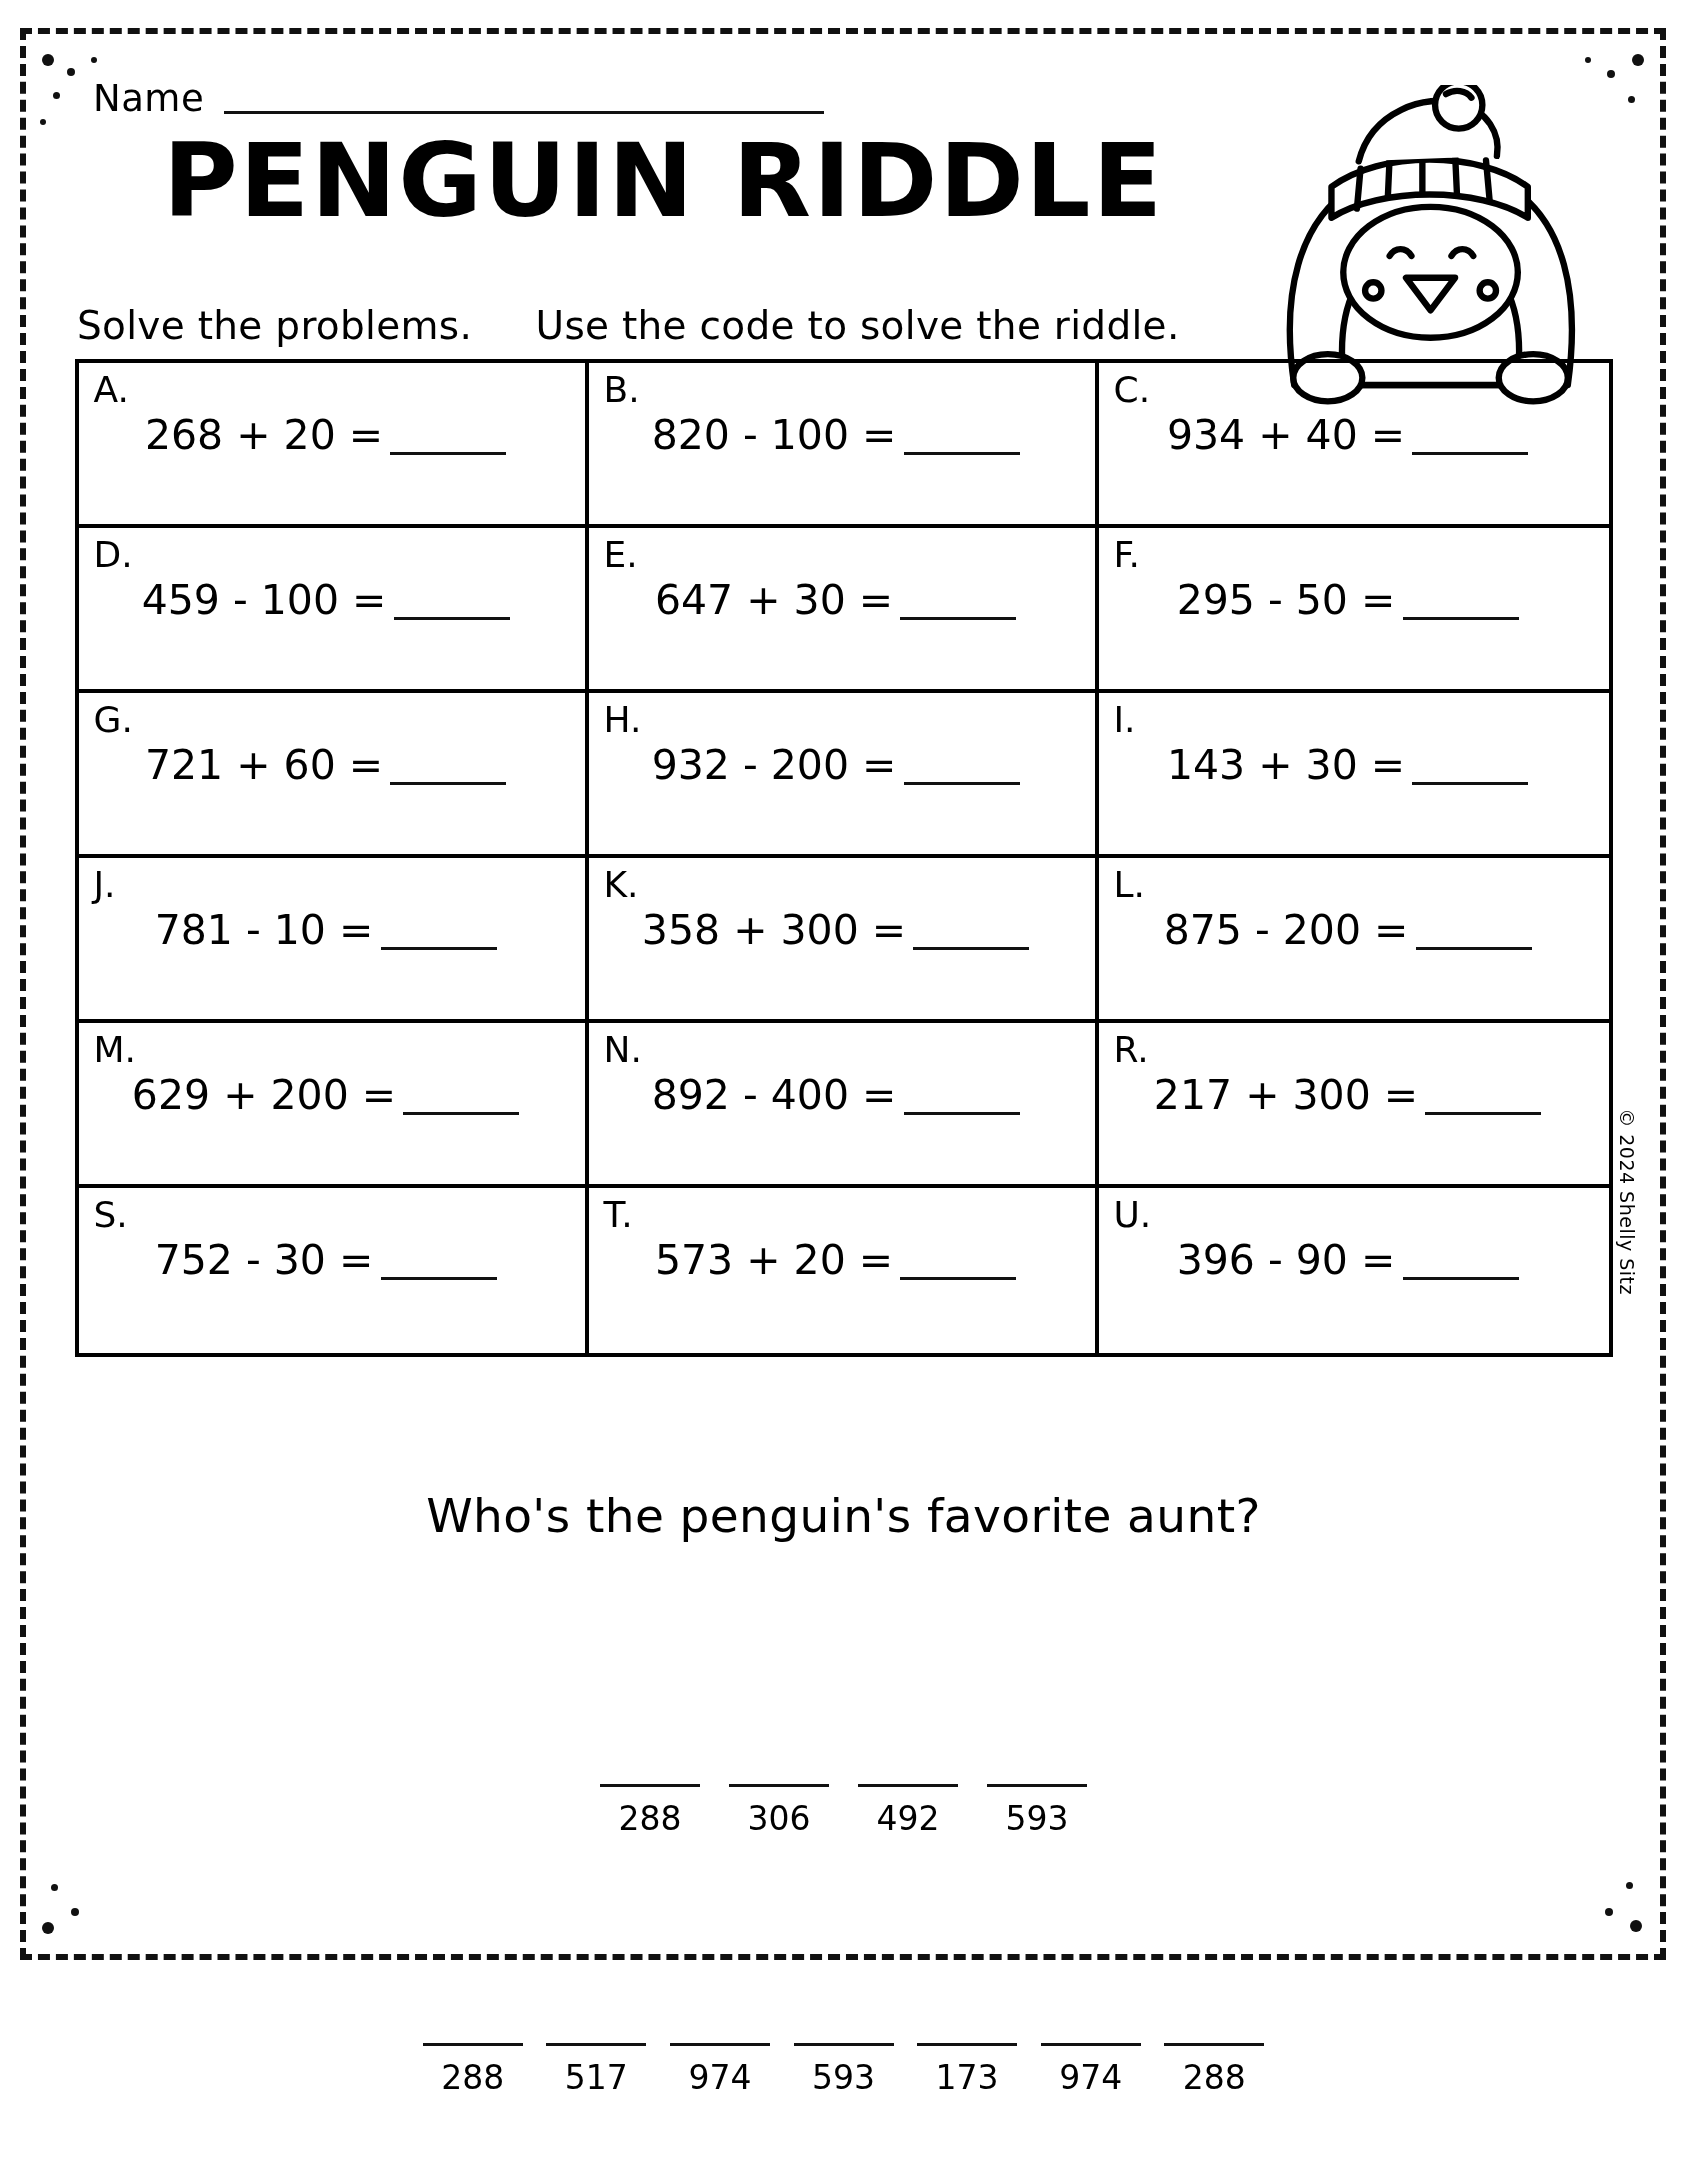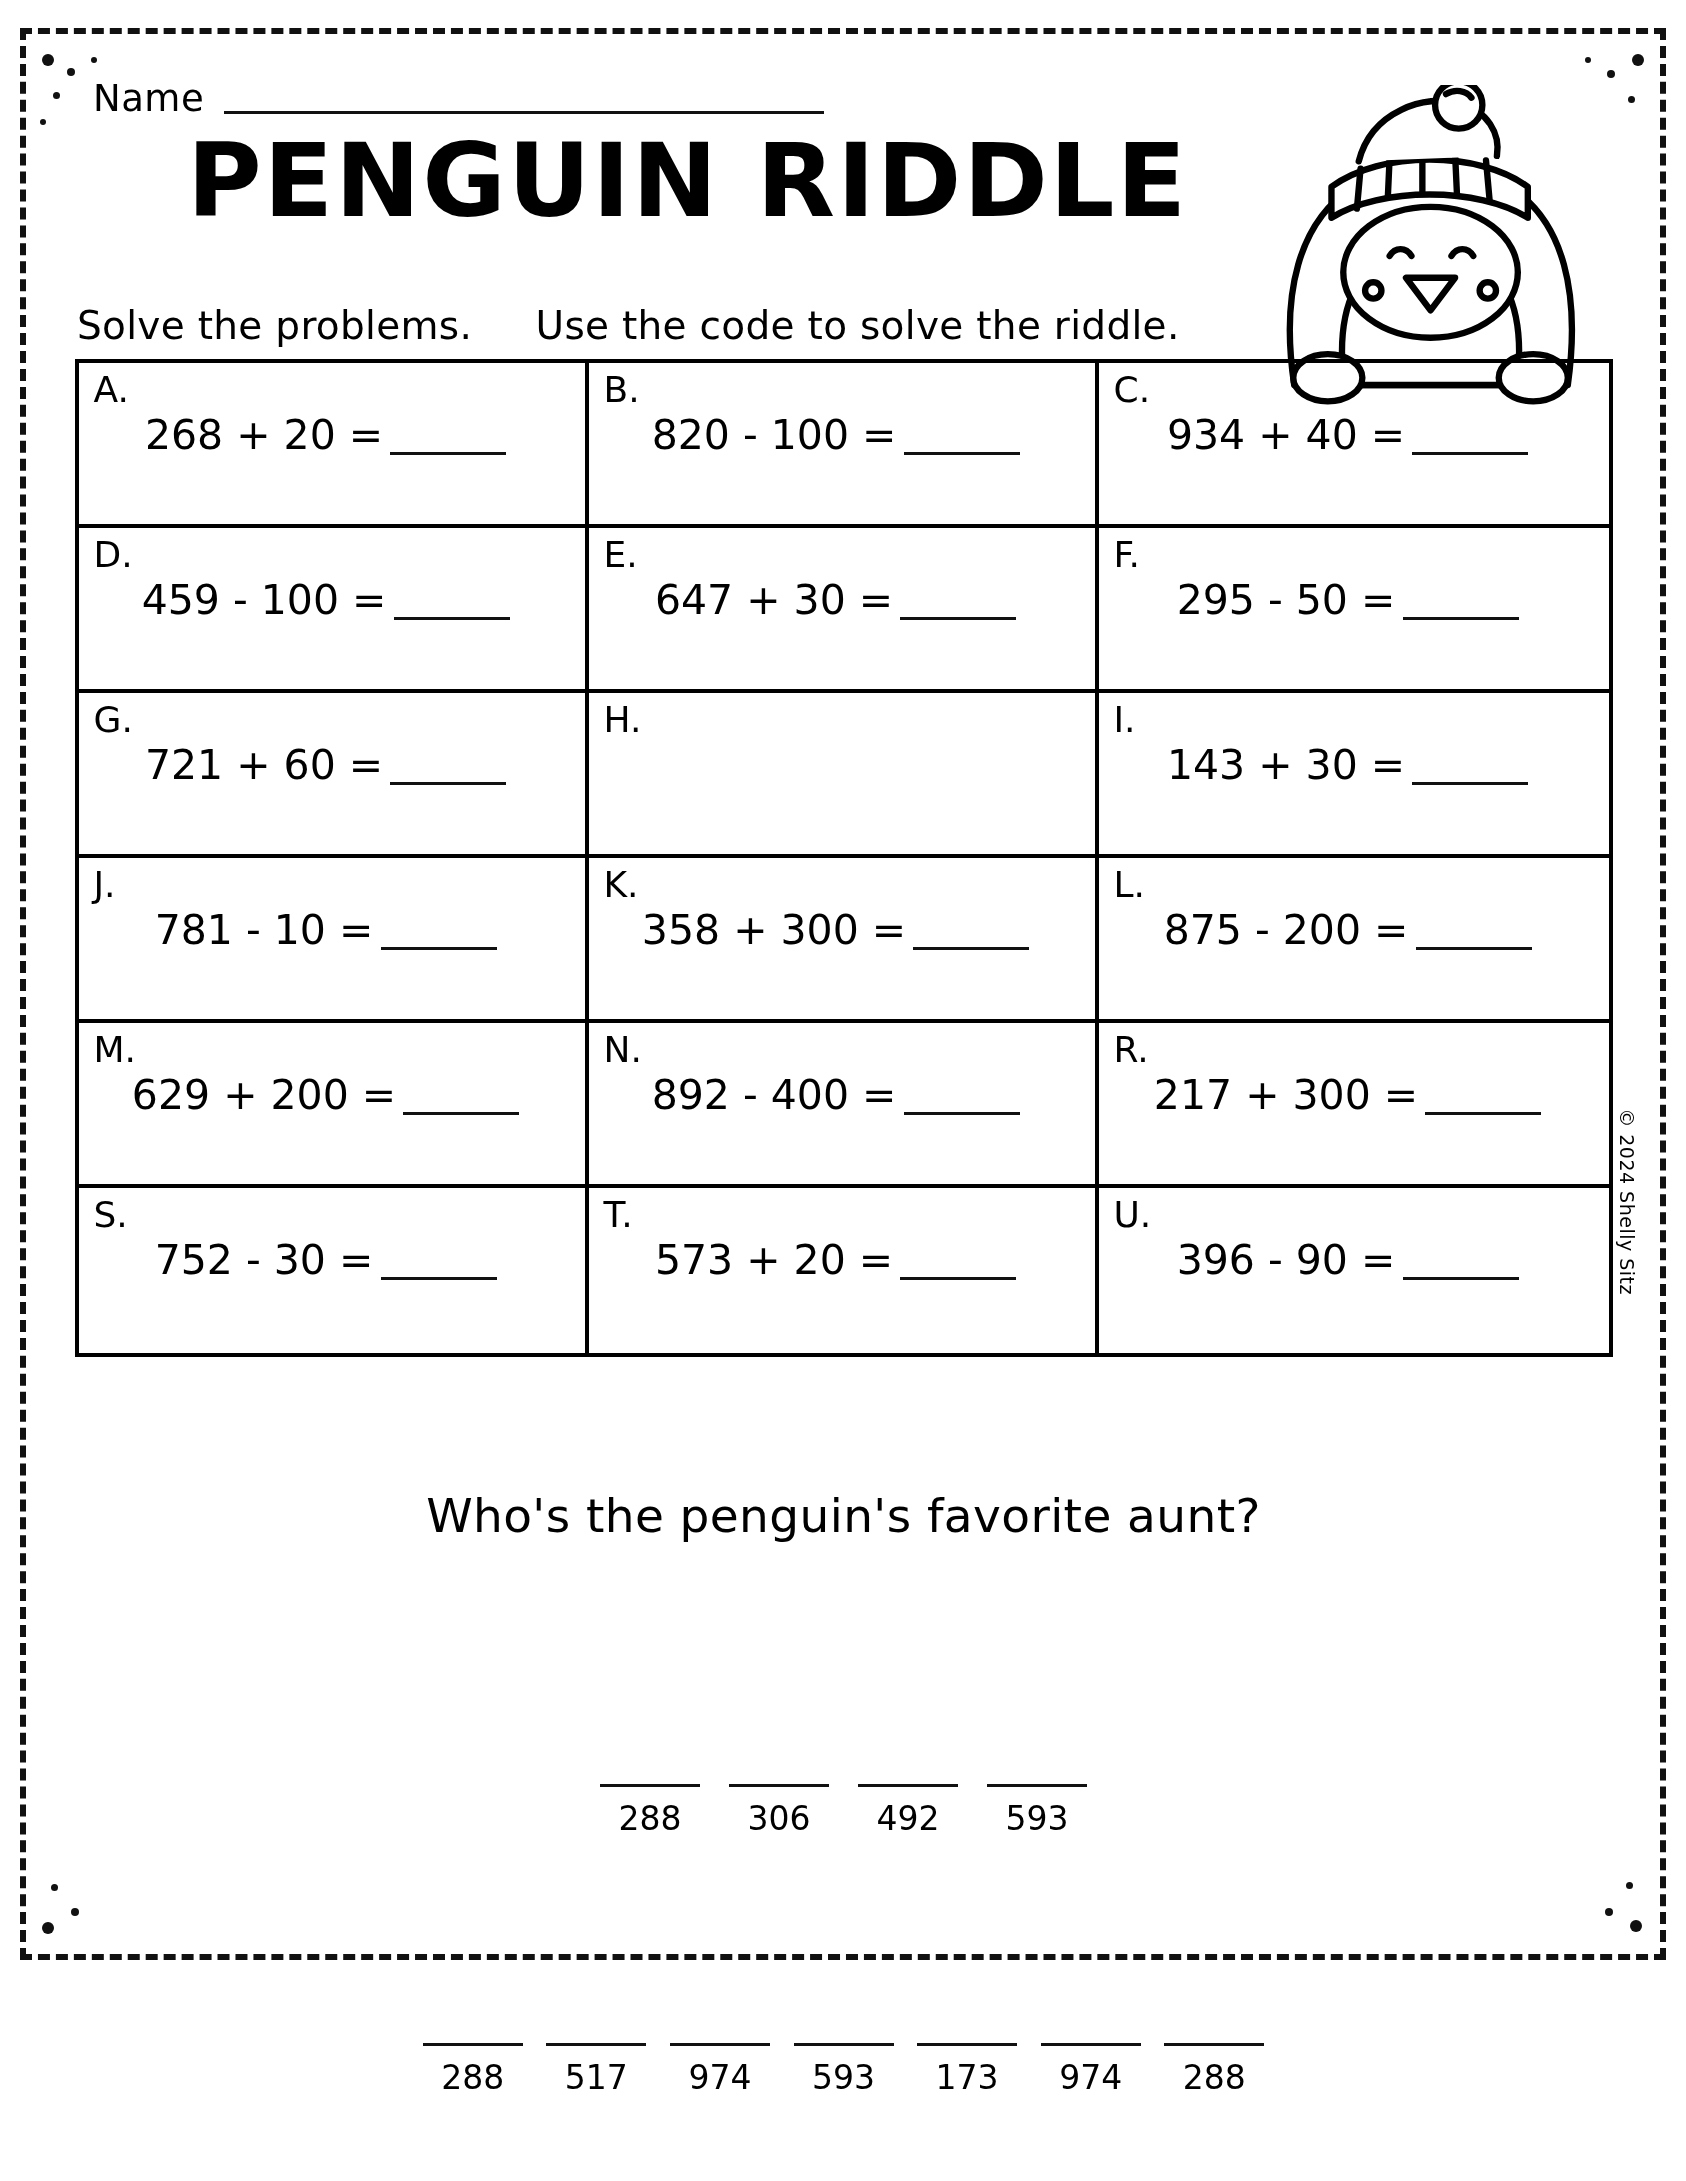--- a/index.html
+++ b/index.html
@@ -68,21 +68,21 @@
     width: 600px;
     border-bottom: 3.6px solid #111;
     margin-left: 20px;
     margin-bottom: 6.4px;
     height: 1.8px;
   }
 
   
   .title {
     position: absolute;
-    left: 132px;
+    left: 108px;
     top: 71px;
     font-family: "DejaVu Sans", sans-serif;
     font-weight: bold;
     font-size: 102px;
     letter-spacing: 1.8px;
     line-height: 1;
   }
 
   
   .subtitle-row {
@@ -299,20 +299,21 @@
         <div class="cell-letter">F.</div>
         <div class="cell-problem"><span>295 - 50 =</span><span class="ans-blank"></span></div>
       </div>
 
       <div class="cell">
         <div class="cell-letter">G.</div>
         <div class="cell-problem"><span>721 + 60 =</span><span class="ans-blank"></span></div>
       </div>
       <div class="cell">
         <div class="cell-letter">H.</div>
+        <div class="cell-problem"><span>932 - 200 =</span><span class="ans-blank"></span></div>
       </div>
       <div class="cell col3">
         <div class="cell-letter">I.</div>
         <div class="cell-problem"><span>143 + 30 =</span><span class="ans-blank"></span></div>
       </div>
 
       <div class="cell">
         <div class="cell-letter">J.</div>
         <div class="cell-problem"><span>781 - 10 =</span><span class="ans-blank"></span></div>
       </div>

